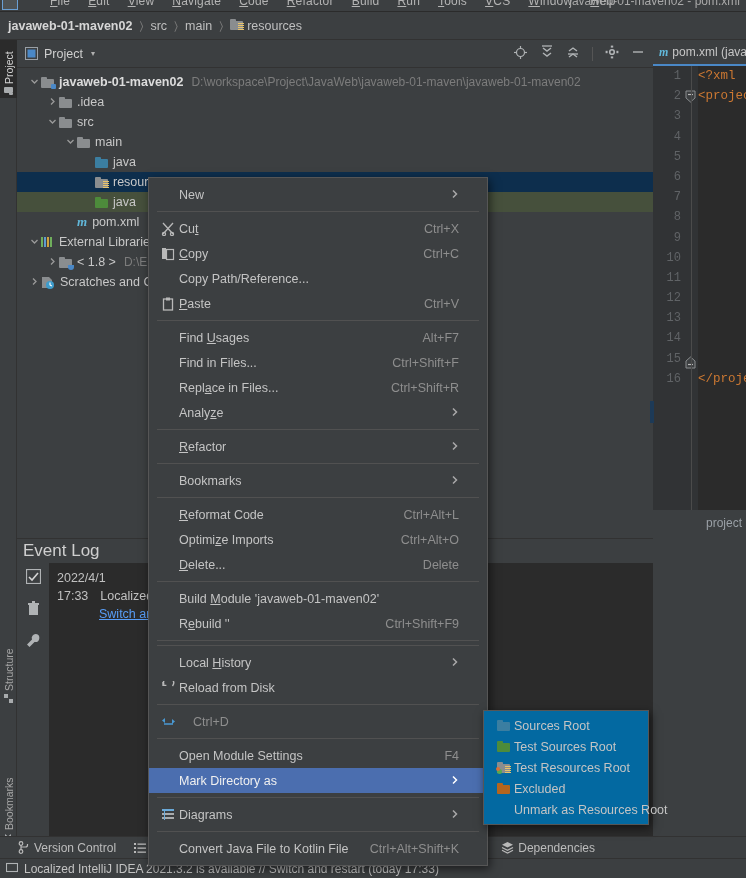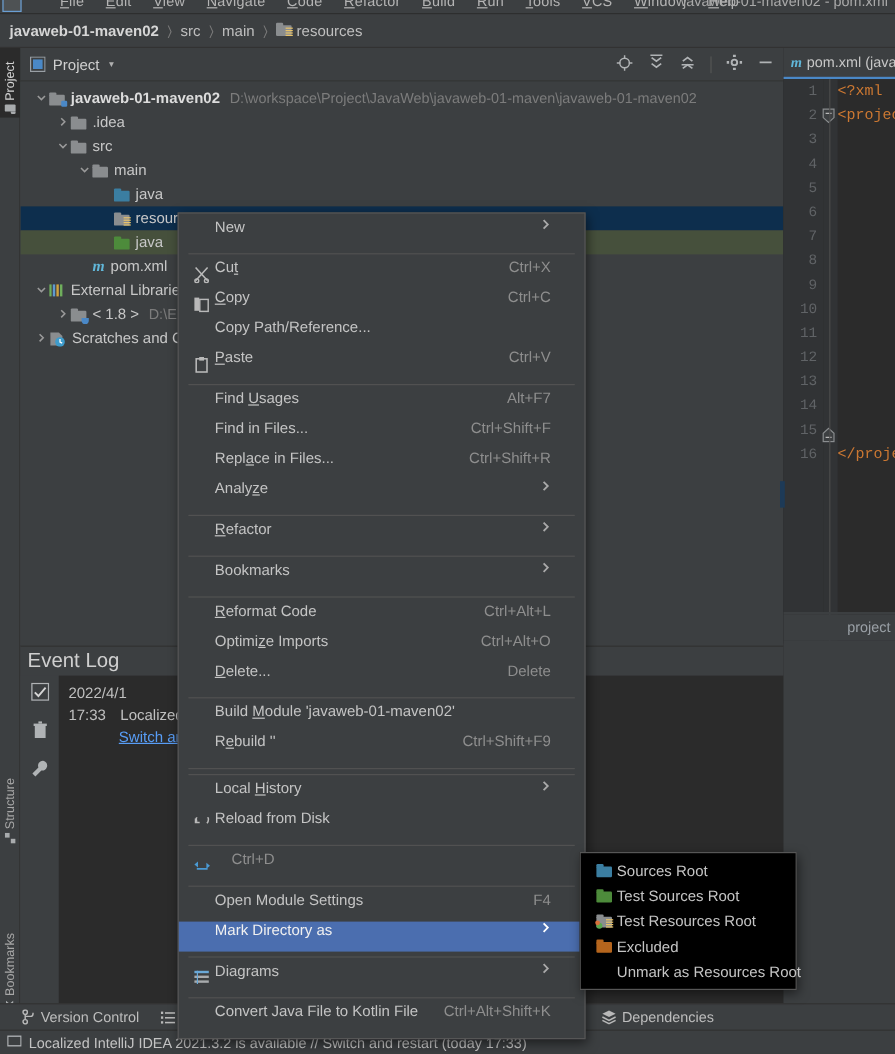--- a/index.html
+++ b/index.html
@@ -133,37 +133,37 @@
 
   
   .ctxmenu {
     position:absolute; left:148px; top:177px; width:340px;
     background:#3c3f41; border:1px solid #565656;
     box-shadow: 2px 3px 9px rgba(0,0,0,.55);
     padding:4px 0;
     z-index:40;
   }
   .mi {
-    height:25px; display:flex; position:relative;
+    height:25px; display:flex; align-items:center; position:relative;
     padding-left:8px; padding-right:28px; font-size:12.5px; color:#c4c4c4;
     white-space:nowrap;
   }
   .mi.hl { background:#4b6eaf; color:#f0f0f0; }
   .mi .mi-icon { width:22px; flex:0 0 22px; display:flex; align-items:center; justify-content:center; }
   .mi .mi-label { flex:1; }
   .mi .mi-accel { color:#8e8e8e; margin-left:14px; font-size:12.5px; }
   .mi .mi-arrow { margin-left:10px; color:#a9a9a9; font-size:11px; }
   .mi.hl .mi-arrow { color:#ffffff; }
   .mi u { text-decoration: underline; }
   .msep { height:1px; background:#515151; margin:4px 8px; }
 
   
   .submenu {
-    position:absolute; left:483px; top:710px; width:181px;
-    background:#000000; border:1px solid #565656;
+    position:absolute; left:483px; top:710px; width:166px;
+    background:#0369a1; border:1px solid #565656;
     box-shadow: 2px 3px 9px rgba(0,0,0,.55);
     padding:4px 0; z-index:50;
   }
   .smi { height:21px; display:flex; align-items:center; padding-left:8px; font-size:12.5px; color:#c4c4c4; white-space:nowrap;}
   .smi .smi-icon { width:22px; flex:0 0 22px; display:flex; align-items:center; justify-content:center;}
 
   
   .fld { width:13px; height:11px; position:relative; display:inline-block; }
   .fld .tab { position:absolute; left:0; top:0; width:6px; height:3px; border-radius:1px 1px 0 0; }
   .fld .body { position:absolute; left:0; top:2px; width:13px; height:9px; border-radius:1px; }

